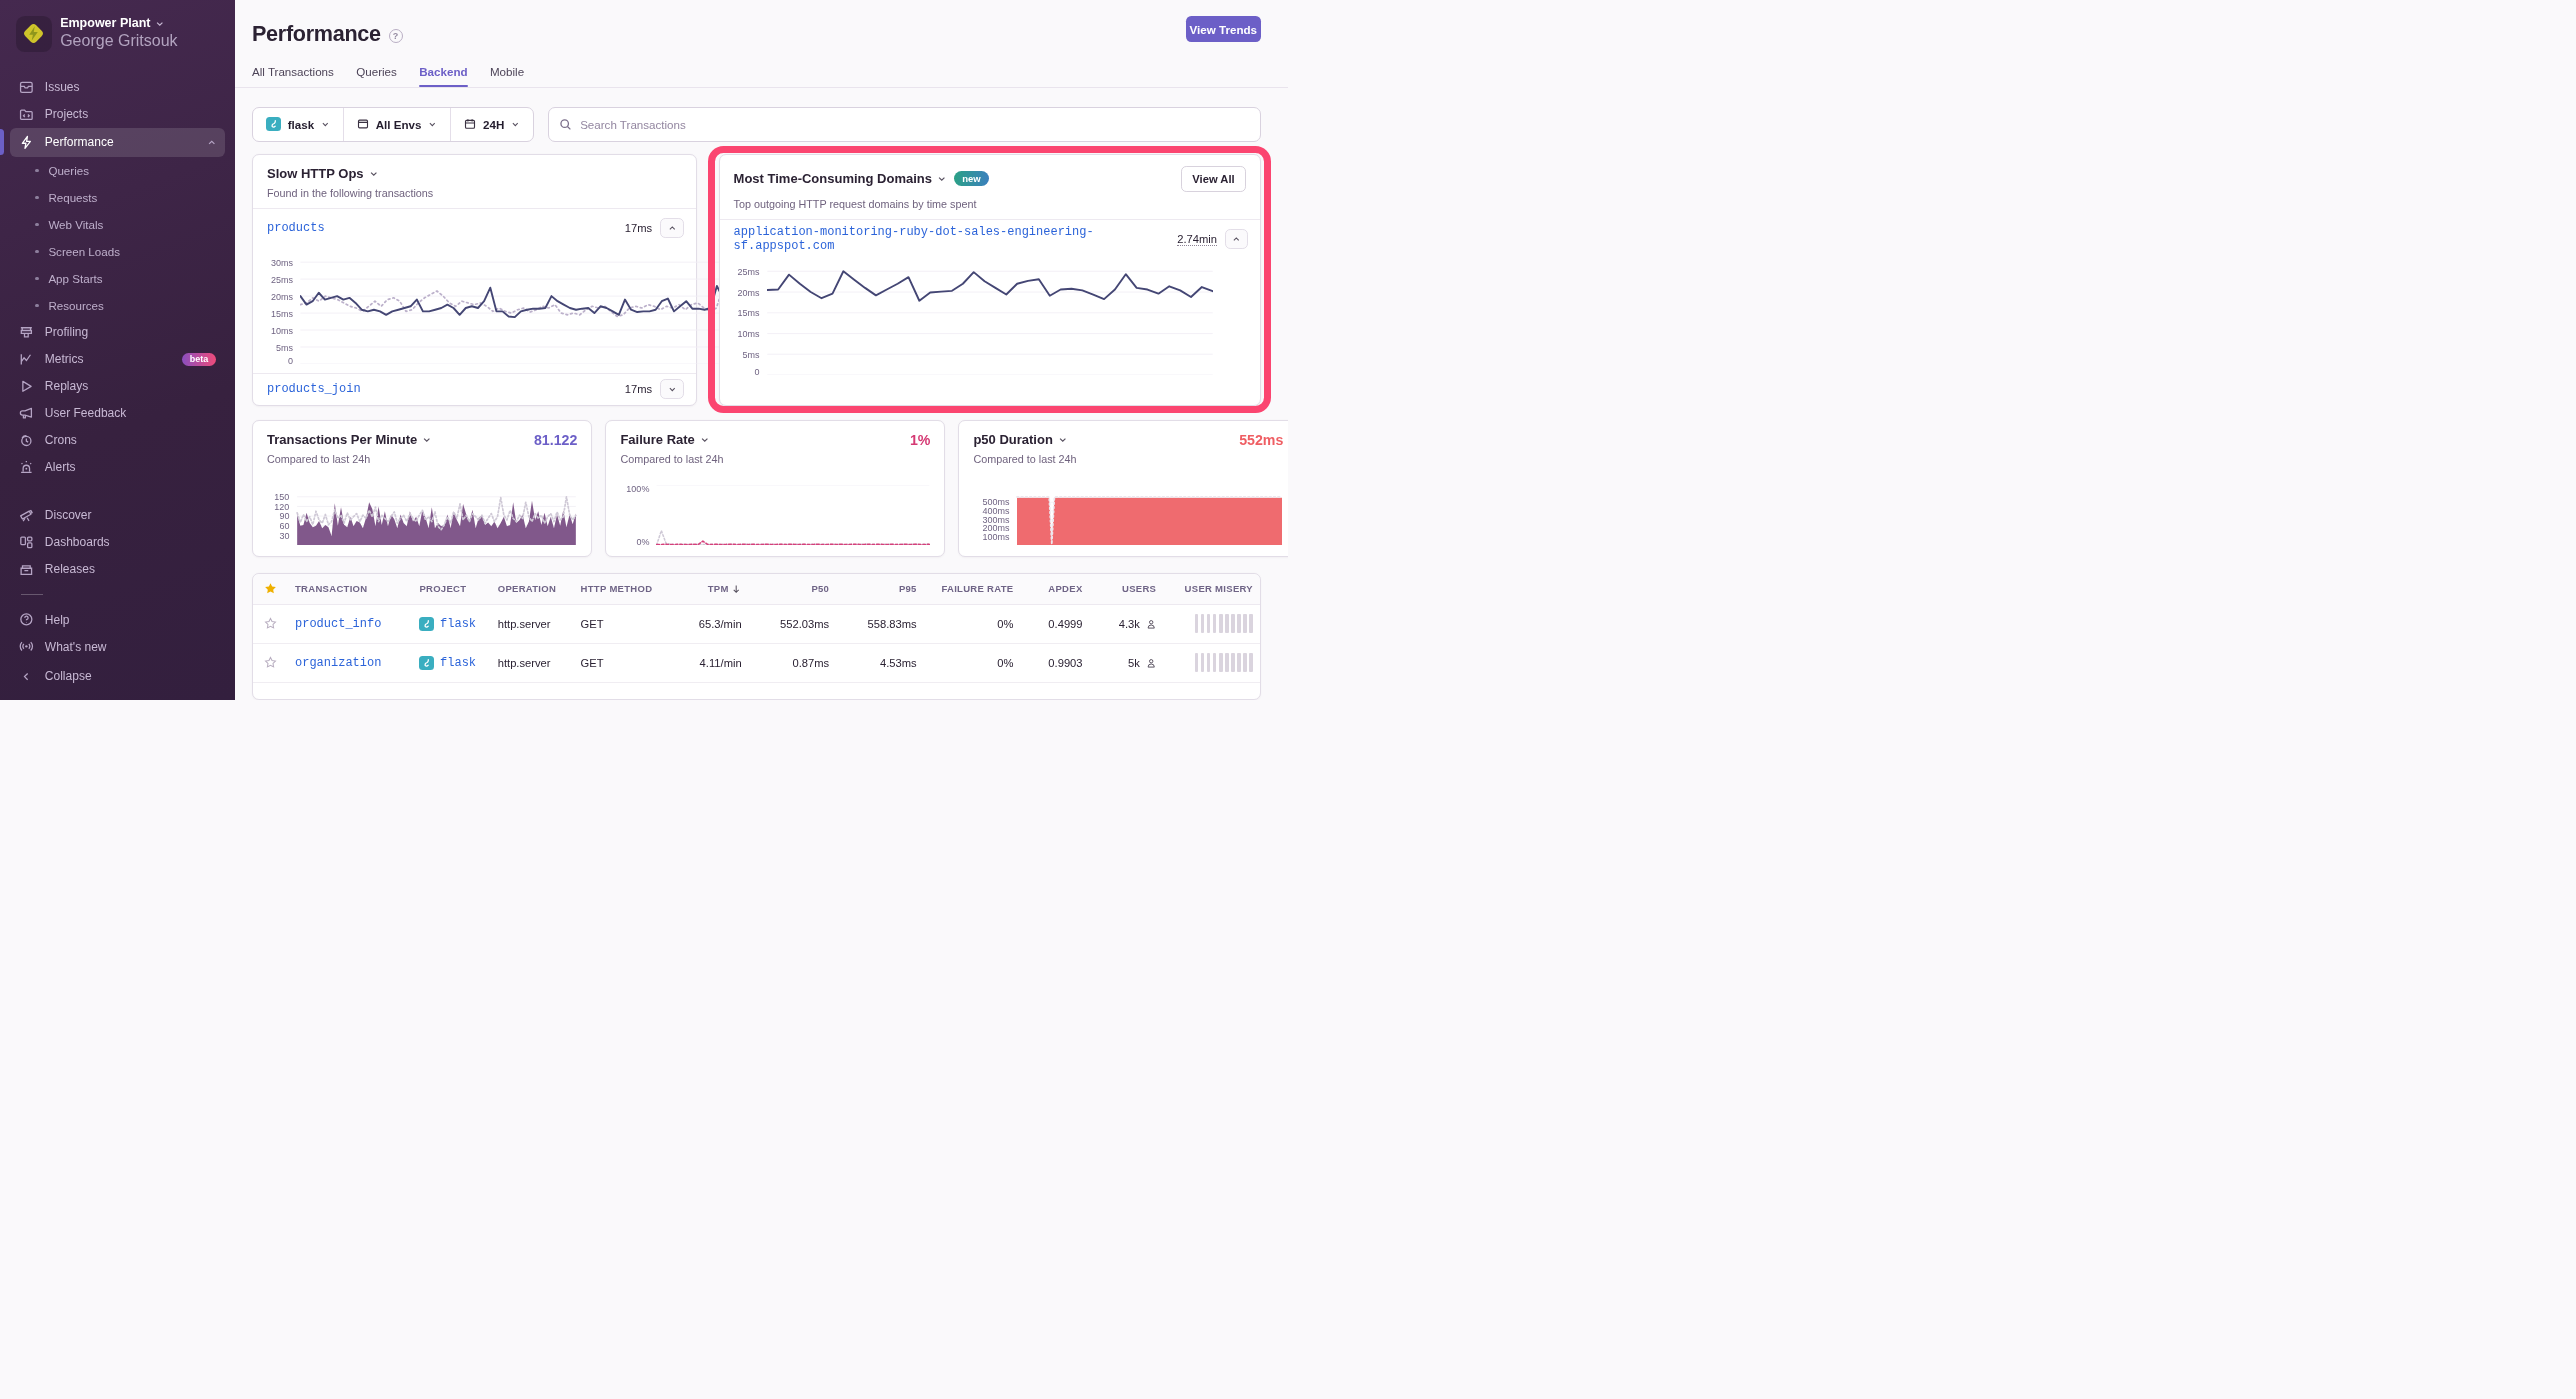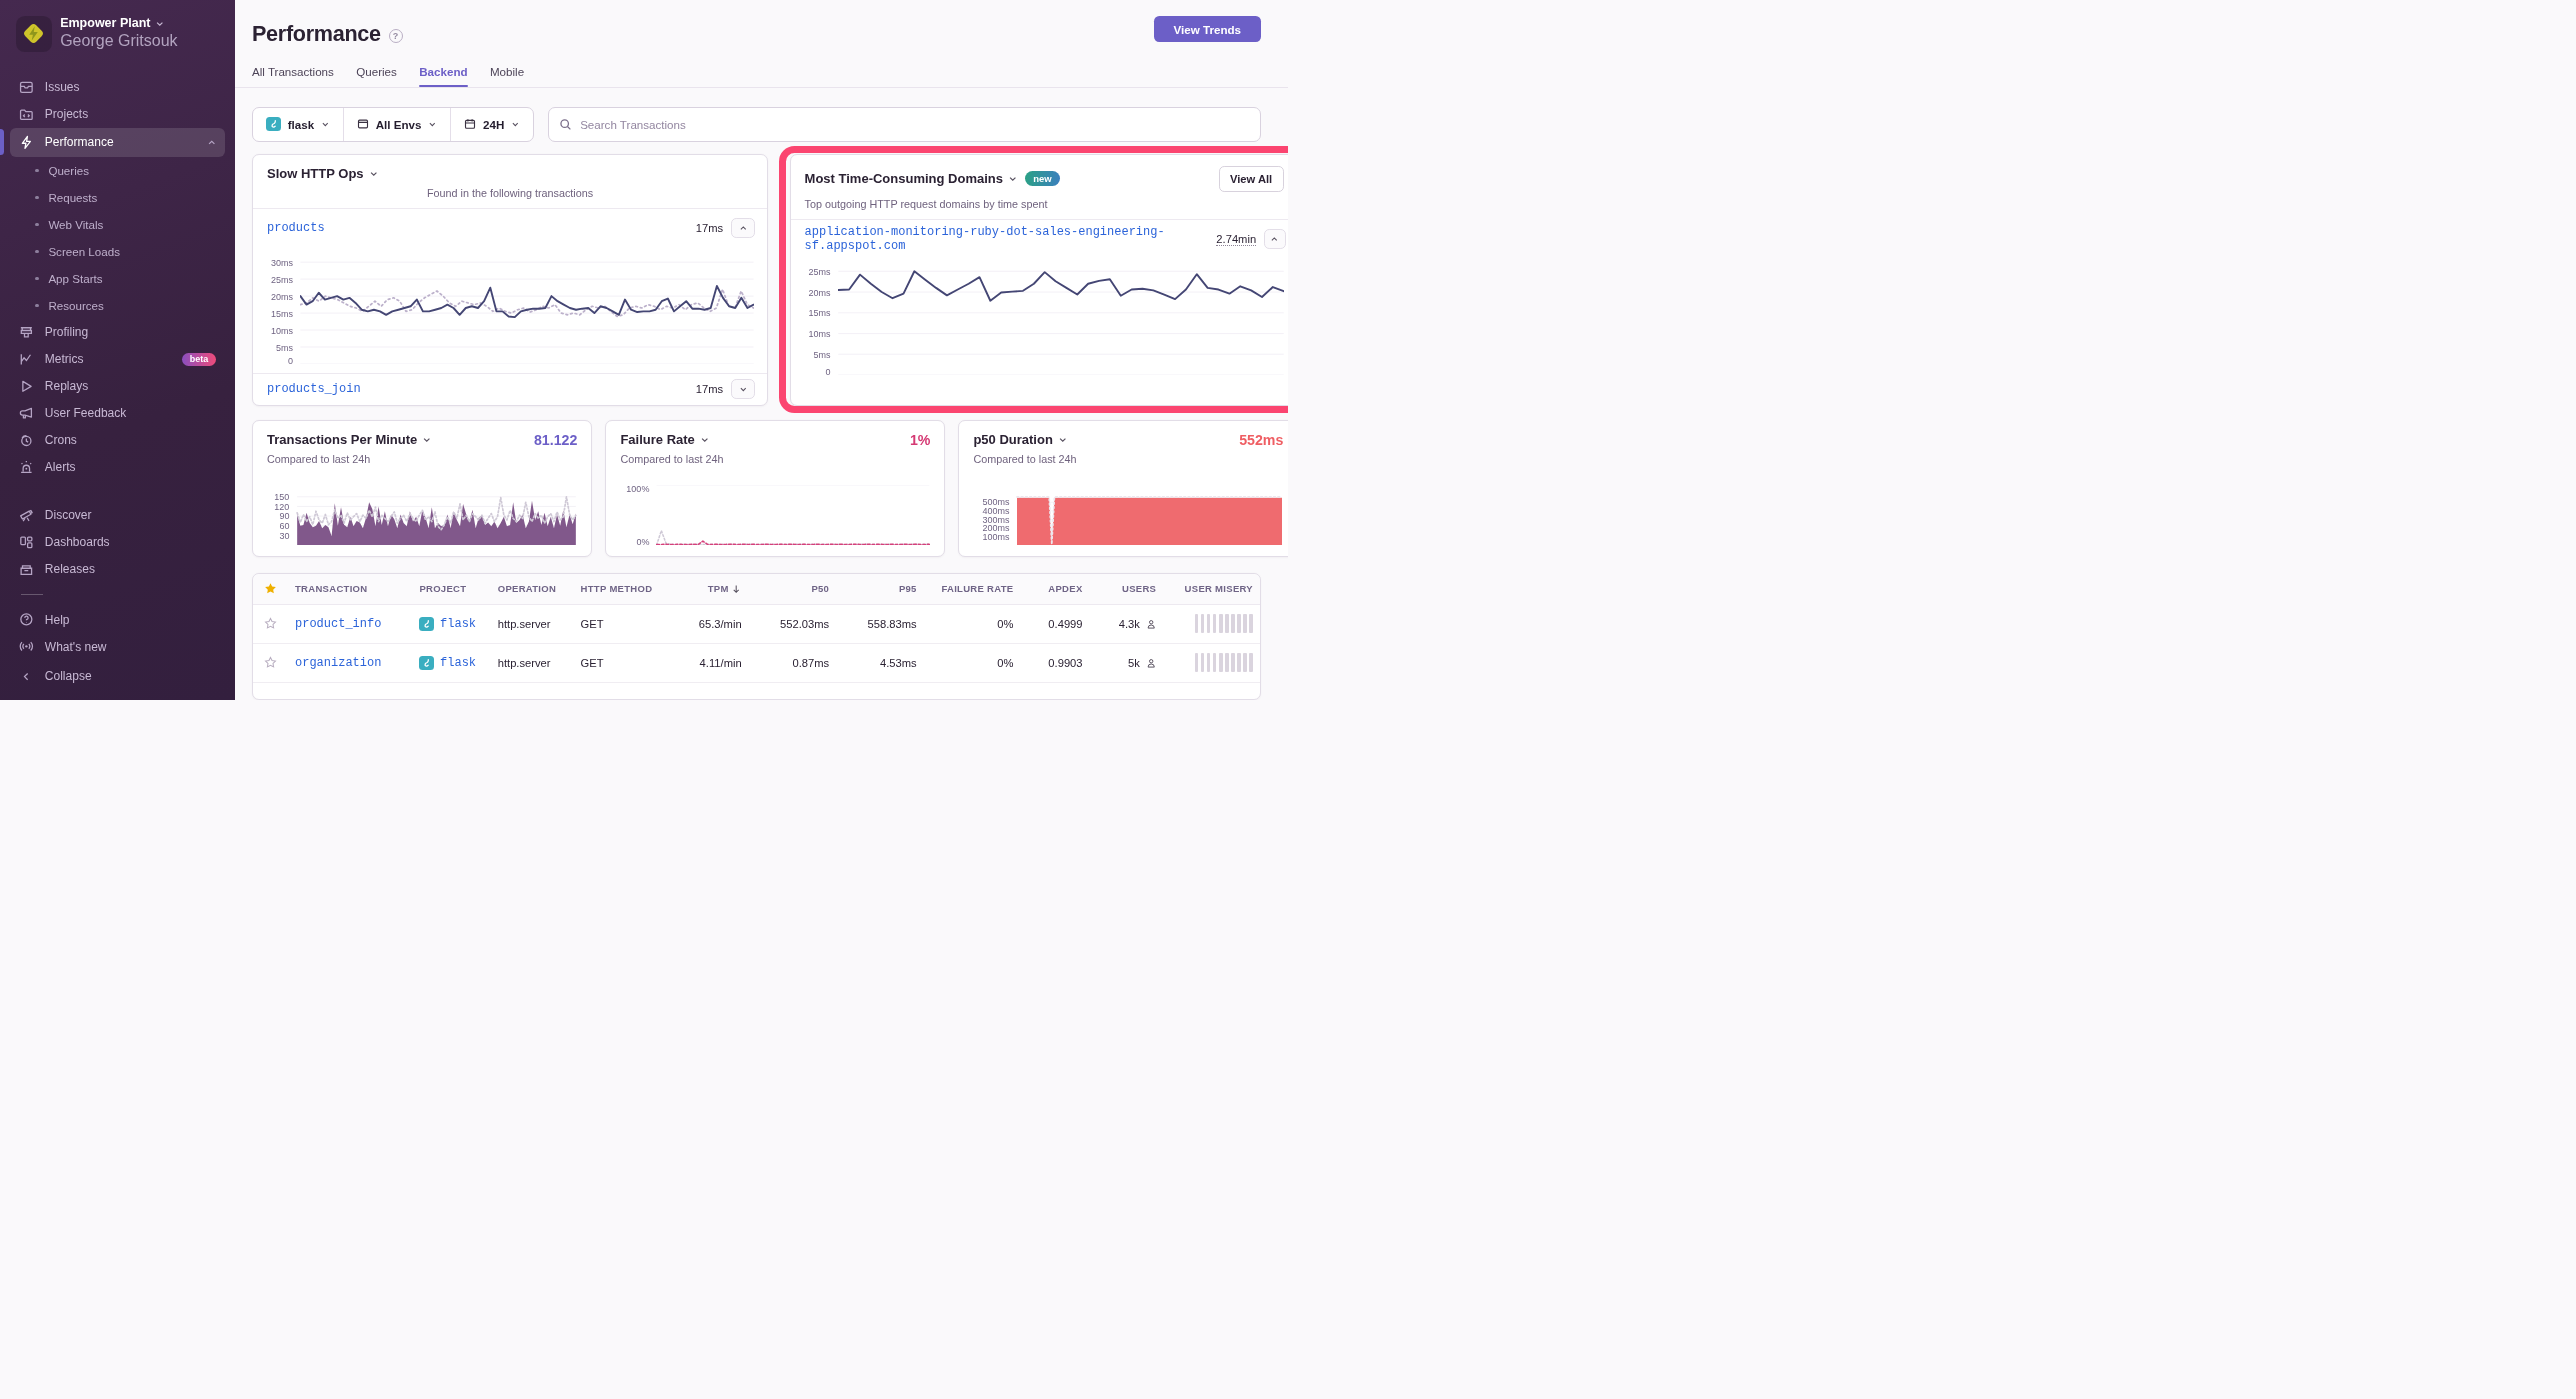--- a/index.html
+++ b/index.html
@@ -27,40 +27,40 @@
   .group-gap { height:21px; flex:none; }
   .nav-divider { height:0.9px; width:22.4px; background:rgba(255,255,255,0.25); margin:11.2px 0 11.2px 10.4px; flex:none; }
   .collapse-item { margin-top:auto; margin-bottom:10.4px; }
 
   
   .main { flex:1; display:flex; flex-direction:column; min-width:0; }
   .page-header { padding:21px 27px 0 17px; border-bottom:0.9px solid #e9e4ed; position:relative; }
   .title-row { display:flex; align-items:center; gap:7.8px; }
   h1 { font-size:21.6px; font-weight:bold; color:#2b2233; letter-spacing:-0.3px; }
   .help-circ { width:14px; height:14px; border-radius:50%; border:1.3px solid #b9afc4; color:#938aa0; font-size:9px; font-weight:bold; display:flex; align-items:center; justify-content:center; margin-top:3.5px; cursor:pointer; }
-  .btn-primary { position:absolute; right:27px; top:16.4px; background:#6c5fc7; color:#fff; border:none; font-family:inherit; font-size:11.6px; font-weight:bold; padding:0 20px; height:26px; border-radius:5.2px; cursor:pointer; }
+  .btn-primary { position:absolute; right:27px; top:16.4px; background:#6c5fc7; color:#fff; border:none; font-family:inherit; font-size:11.6px; font-weight:bold; padding:0 4px; height:26px; border-radius:5.2px; cursor:pointer; }
   .tabs { display:flex; gap:22.4px; margin-top:18px; }
   .tab { font-size:11.6px; color:#4d4458; padding-bottom:8.6px; position:relative; cursor:pointer; }
   .tab.active { color:#6c5fc7; font-weight:bold; }
   .tab.active::after { content:''; position:absolute; left:0; right:0; bottom:-0.9px; height:2.6px; background:#6c5fc7; border-radius:1.7px; }
 
   .content { padding:19px 27px 0 17px; flex:1; display:flex; flex-direction:column; min-height:0; }
   .filter-row { display:flex; gap:14px; margin-bottom:12px; }
   .segmented { display:flex; align-items:stretch; height:35px; background:#fff; border:0.9px solid #d9d2df; border-radius:7px; overflow:hidden; flex:none; }
   .seg { display:flex; align-items:center; gap:7px; padding:0 13px; font-size:11.6px; font-weight:bold; color:#241d2e; cursor:pointer; }
   .seg + .seg { border-left:0.9px solid #e4dee9; }
   .seg .ic { color:#3a3142; display:flex; }
   .seg .chev { color:#57505f; display:flex; }
   .searchbox { flex:1; height:35px; background:#fff; border:0.9px solid #d9d2df; border-radius:7px; display:flex; align-items:center; padding:0 10.4px; gap:7.8px; }
   .searchbox input { border:none; outline:none; flex:1; font-family:inherit; font-size:11.6px; color:#2b2233; background:transparent; }
   .searchbox input::placeholder { color:#9386a0; }
 
   .card { background:#fff; border:0.9px solid #e2dde7; border-radius:7px; box-shadow:0 0.9px 1.7px rgba(43,34,51,0.04); }
   .row1 { display:flex; gap:21.6px; height:252px; margin-bottom:14px; }
-  .card-slow { width:516px; flex:none; display:flex; flex-direction:column;text-align:center; }
+  .card-slow { width:445px; flex:none; display:flex; flex-direction:column; }
   .annotated { position:relative; flex:1; }
   .annotated::after { content:''; position:absolute; inset:-7.8px -9.5px -7.8px -10.4px; border:7px solid #fb4570; border-radius:15.5px; pointer-events:none; z-index:5; }
   .card-domains { height:252px; display:flex; flex-direction:column; }
   .card-head { padding:11.2px 14px 9.5px 14px; }
   .card-title-row { display:flex; align-items:center; gap:7px; }
   .card-title { font-size:13px; font-weight:bold; color:#2b2233; display:flex; align-items:center; gap:5.2px; cursor:pointer; }
   .card-title .chev { color:#57505f; display:flex; }
   .card-sub { font-size:10.8px; color:#6f627e; margin-top:6px; }
   .badge-new { background:linear-gradient(95deg,#2ba185,#3b7fbe); color:#fff; font-size:9.5px; font-weight:bold; padding:2.2px 8.6px; border-radius:8.6px; }
   .btn-viewall { margin-left:auto; background:#fff; border:0.9px solid #d8d2dd; border-radius:5.2px; font-family:inherit; font-size:11.2px; font-weight:bold; color:#2b2233; height:26px; padding:0 10.4px; cursor:pointer; }

